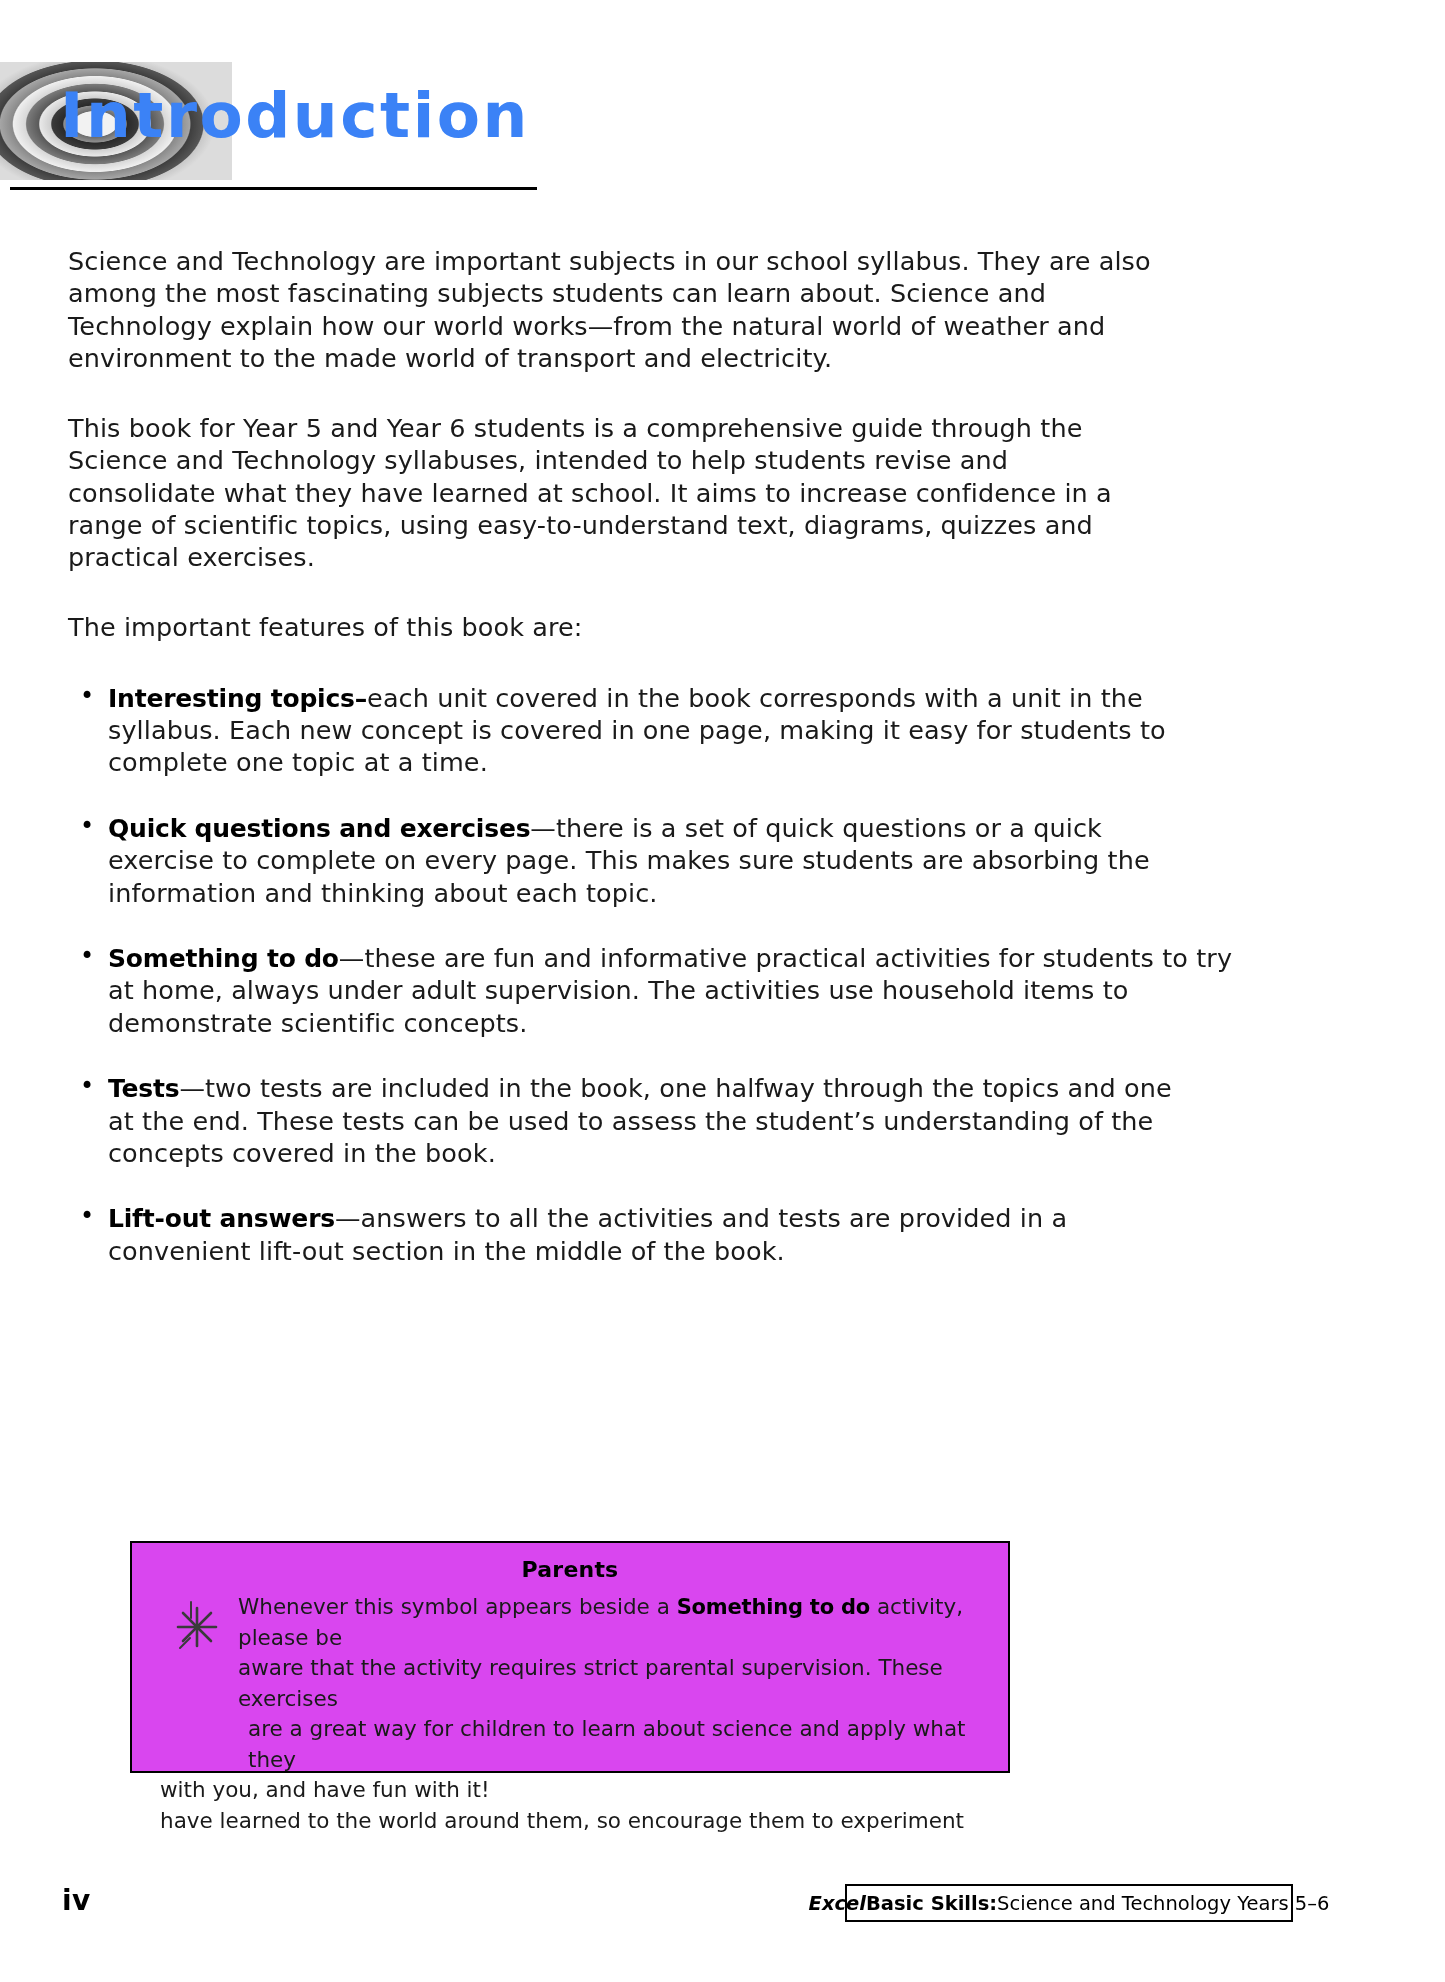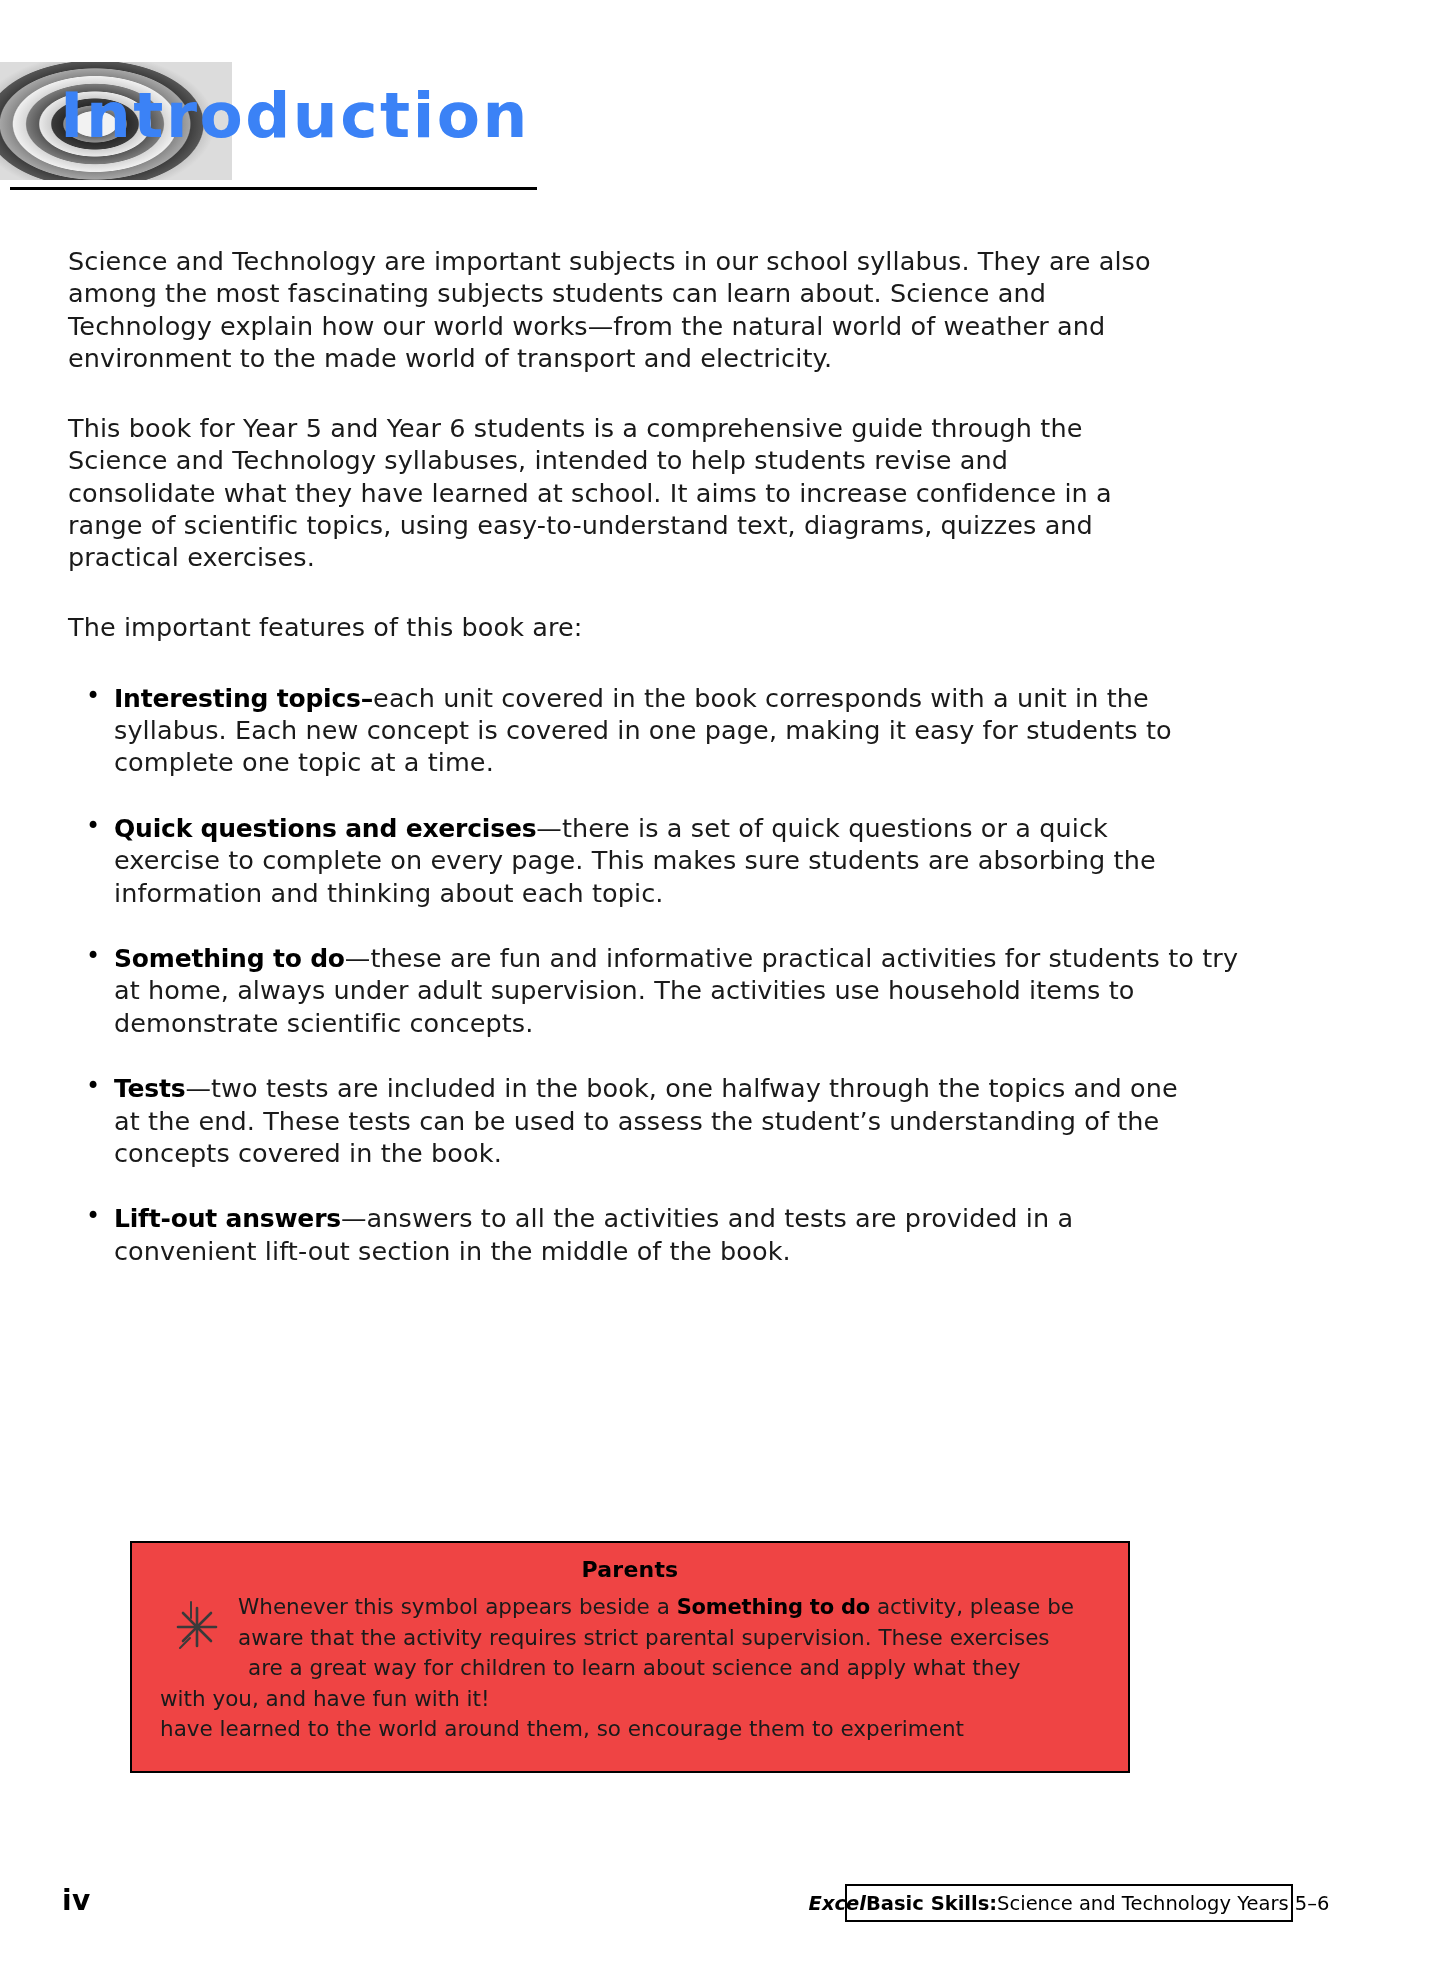--- a/index.html
+++ b/index.html
@@ -68,21 +68,21 @@
     line-height: 1.265;
     letter-spacing: 0.1px;
     color: #1a1a1a;
   }
   .p1 { width: 1118px; }
   .p2 { width: 1075px; }
   .p3 { width: 700px; margin-bottom: 30px; }
 
   ul.features {
     list-style: none;
-    margin: 14px;
+    margin: 8px;
     padding: 0;
   }
   ul.features > li {
     position: relative;
     padding-left: 32px;
     margin-bottom: 33px;
     font-size: 25.5px;
     line-height: 1.265;
     letter-spacing: 0.1px;
     color: #1a1a1a;
@@ -106,25 +106,25 @@
   .li-2 { width: 1095px; }
   .li-3 { width: 1125px; }
   .li-4 { width: 1090px; }
   .li-5 { width: 1105px; }
 
   
   .parents-box {
     position: absolute;
     left: 130px;
     top: 1541px;
-    width: 1000px;
+    width: 880px;
     height: 232px;
     border: 2px solid #000000;
     box-sizing: border-box;
-    background: #ef4444;
+    background: #d946ef;
   }
   .parents-title {
     text-align: center;
     font-weight: bold;
     font-size: 22px;
     margin-top: 14px;
     letter-spacing: 0.2px;
   }
   .parents-body {
     position: relative;

